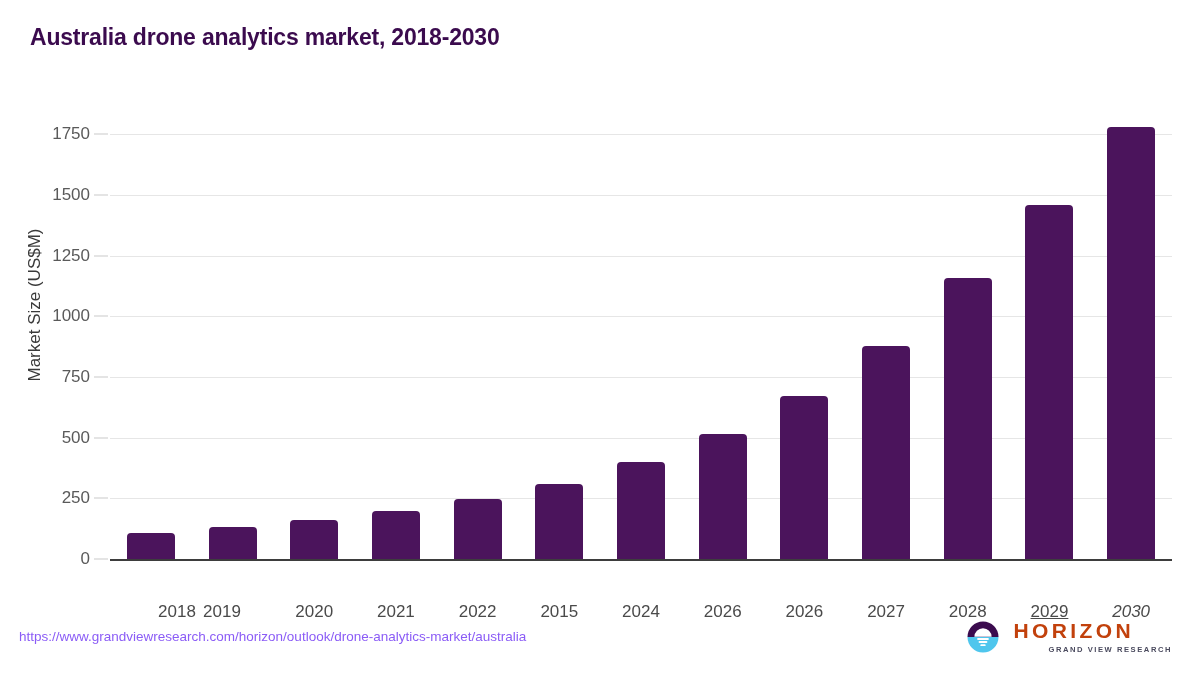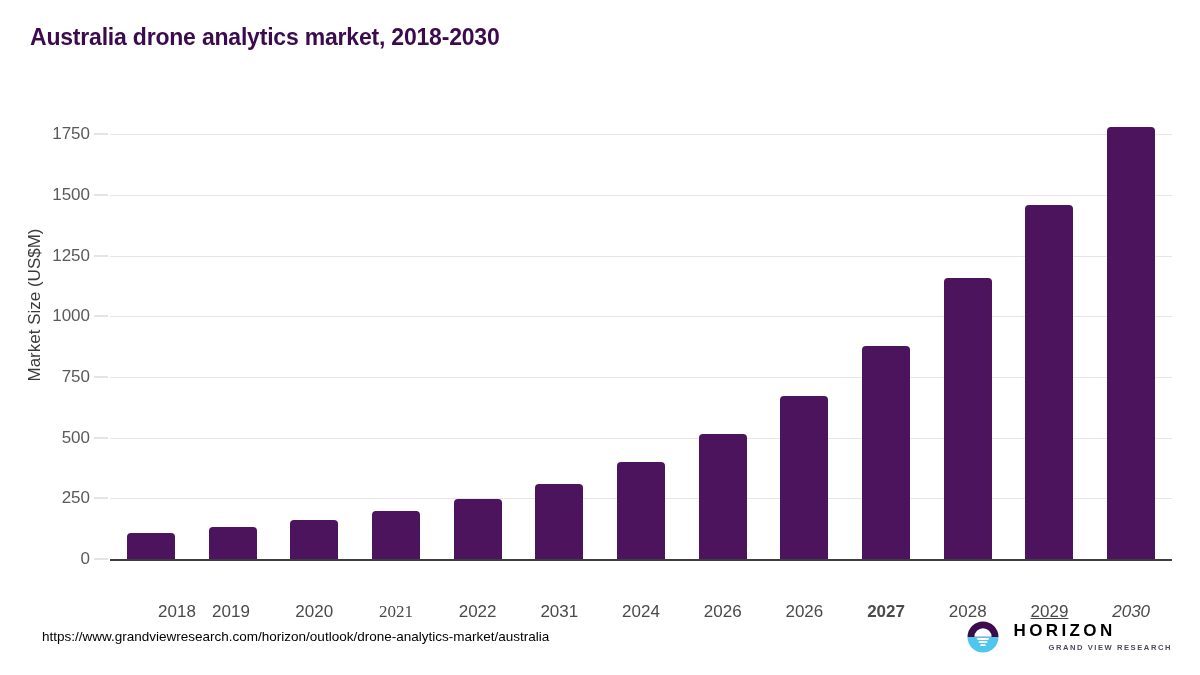--- a/index.html
+++ b/index.html
@@ -102,45 +102,45 @@
     width: 90px;
     margin-left: -21px;
     text-align: center;
     font-size: 17px;
     color: #4a4a4a;
   }
 
   
   #source-url {
     position: absolute;
-    left: 42px; top: 629px;
+    left: 19px; top: 629px;
     font-size: 13.5px;
-    color: #000000;
+    color: #8b5cf6;
     white-space: nowrap;
     text-align: center;
   }
 
   #logo {
     position: absolute;
     right: 28px; top: 617px;
     display: flex;
     align-items: center;
     gap: 10px;
   }
   #logo-mark {
     width: 40px; height: 40px;
     flex: 0 0 40px;
     position: relative;
   }
   #logo-text { display: flex; flex-direction: column; line-height: 1; }
   #logo-wordmark {
-    font-size: 17px;
+    font-size: 21px;
     font-weight: bold;
     letter-spacing: 3.4px;
-    color: #000000;
+    color: #c2410c;
   }
   #logo-tagline {
     font-size: 7.6px;
     font-weight: bold;
     letter-spacing: 1.55px;
     color: #4a4a5e;
     margin-top: 5px;
     margin-left: 35px;
   }
 </style>
@@ -194,29 +194,29 @@
           <div class="bar" title="2024: 399" style="left: 507px; height: 96.8384px; background: rgb(75, 20, 92);"></div>
           <div class="bar" title="2025: 517" style="left: 588.692px; height: 125.477px; background: rgb(75, 20, 92);"></div>
           <div class="bar" title="2026: 673" style="left: 670.385px; height: 163.339px; background: rgb(75, 20, 92);"></div>
           <div class="bar" title="2027: 879" style="left: 752.077px; height: 213.336px; background: rgb(75, 20, 92);"></div>
           <div class="bar" title="2028: 1158" style="left: 833.769px; height: 281.05px; background: rgb(75, 20, 92);"></div>
           <div class="bar" title="2029: 1460" style="left: 915.462px; height: 354.346px; background: rgb(75, 20, 92);"></div>
           <div class="bar" title="2030: 1782" style="left: 997.154px; height: 432.496px; background: rgb(75, 20, 92);"></div>
         </div>
       <div id="xtick-labels">
           <div class="xtick-label" style="left: 16.8462px; text-align: right;">2018</div>
-          <div class="xtick-label" style="left: 97px;">2019</div>
+          <div class="xtick-label" style="left: 88px;">2019</div>
           <div class="xtick-label" style="left: 180.231px;">2020</div>
-          <div class="xtick-label" style="left: 261.923px; font-family: Liberation Serif, serif;">2021</div>
+          <div class="xtick-label" style="left: 261.923px;">2021</div>
           <div class="xtick-label" style="left: 343.615px;">2022</div>
-          <div class="xtick-label" style="left: 425.308px;">2031</div>
+          <div class="xtick-label" style="left: 425.308px;">2015</div>
           <div class="xtick-label" style="left: 507px; text-align: center;">2024</div>
           <div class="xtick-label" style="left: 588.692px;">2026</div>
           <div class="xtick-label" style="left: 670.385px;">2026</div>
-          <div class="xtick-label" style="left: 752.077px; font-weight: bold;">2027</div>
+          <div class="xtick-label" style="left: 752.077px;">2027</div>
           <div class="xtick-label" style="left: 833.769px;">2028</div>
           <div class="xtick-label" style="left: 915.462px; text-decoration: underline;">2029</div>
           <div class="xtick-label" style="left: 997.154px; font-style: italic;">2030</div>
         </div>
     </div>
 
   </div>
 
   <div id="source-url">https://www.grandviewresearch.com/horizon/outlook/drone-analytics-market/australia</div>
 

